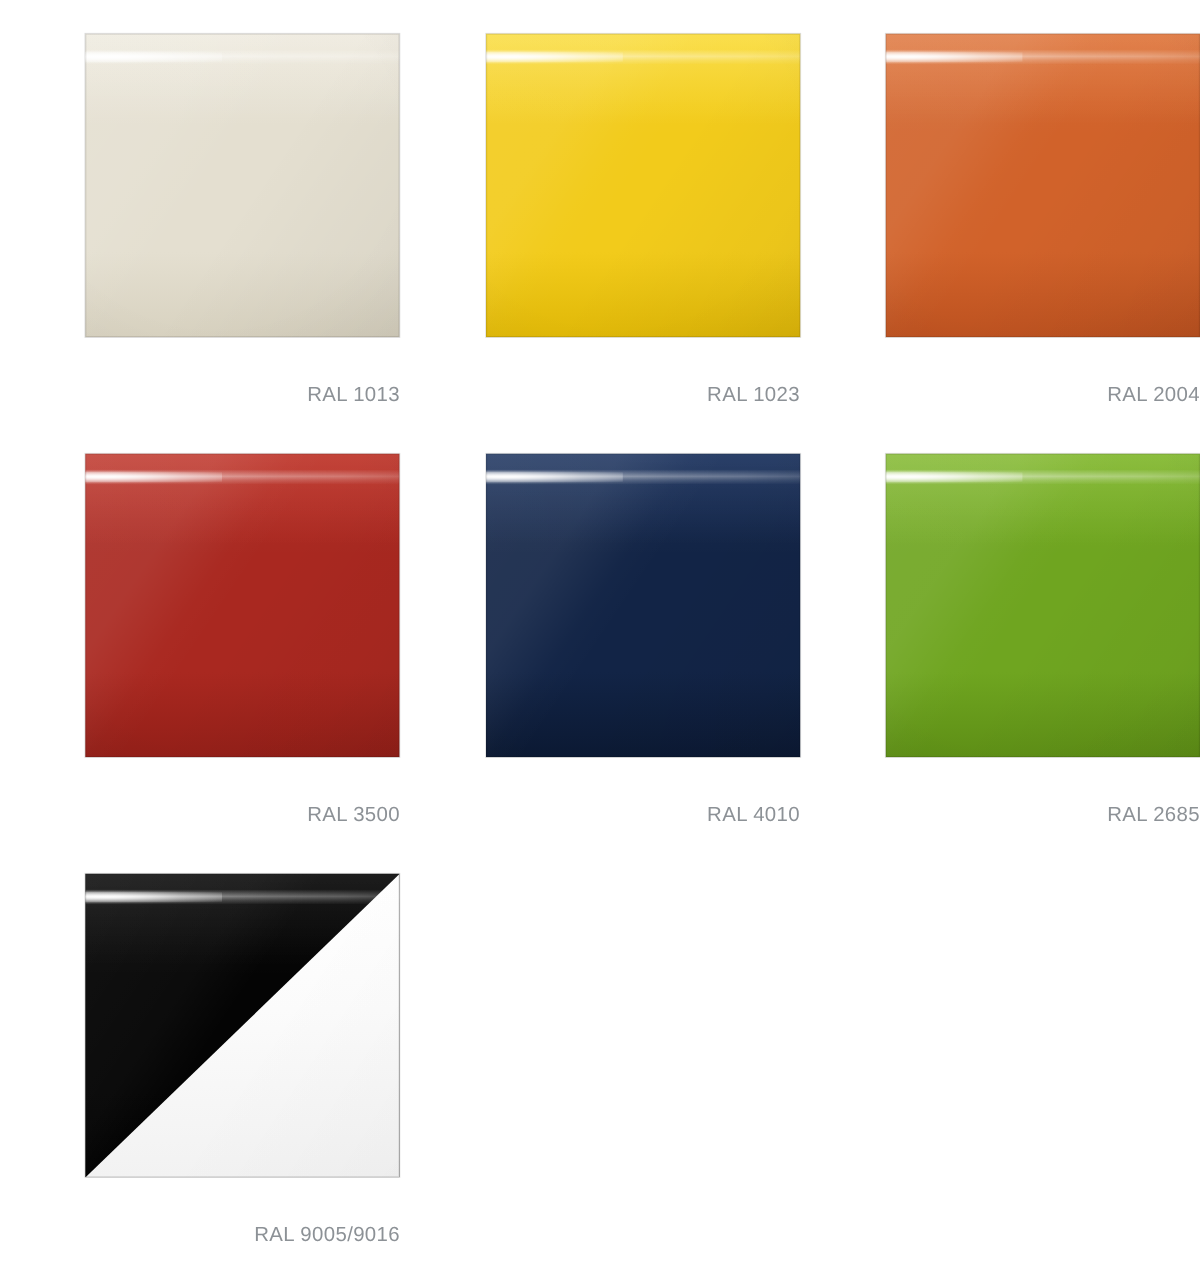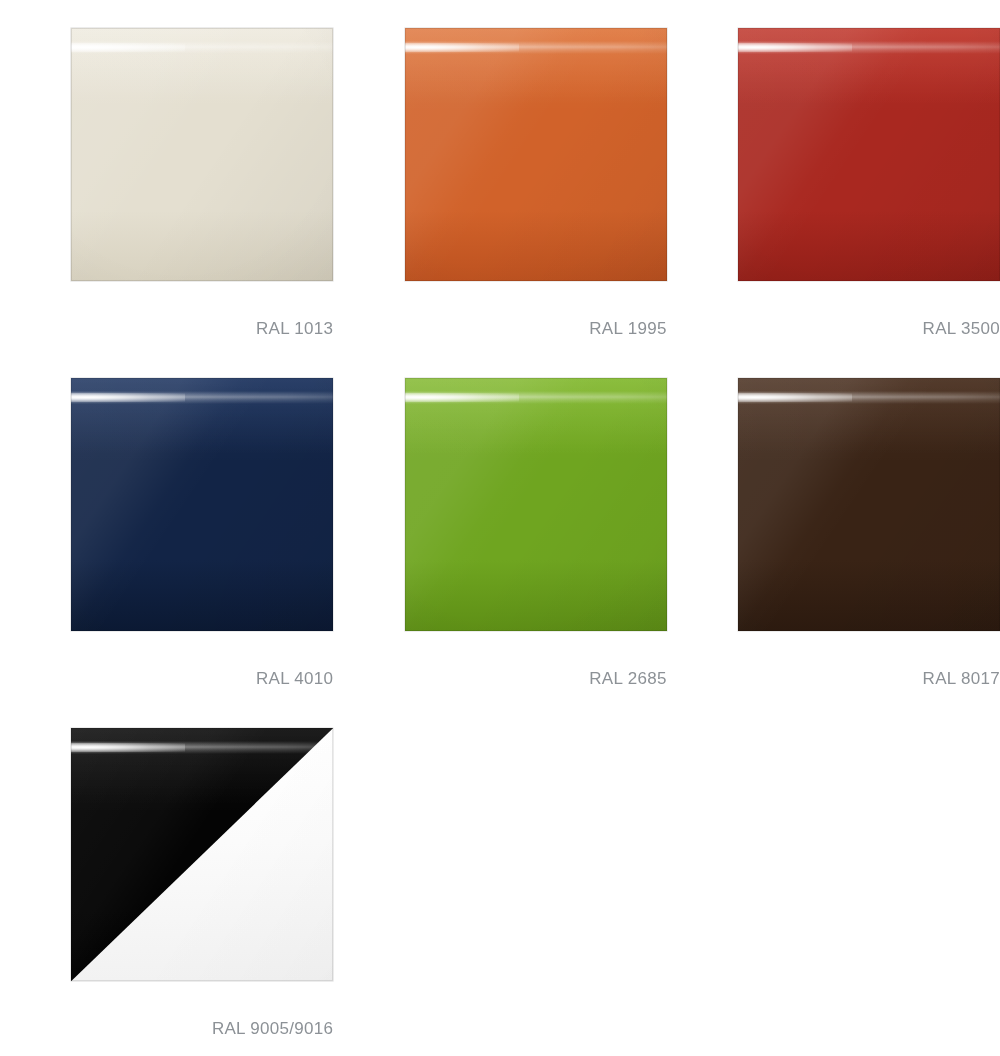--- a/index.html
+++ b/index.html
@@ -192,29 +192,41 @@
         <div class="tile-topshade"></div>
         <div class="tile-highlight"></div>
         <div class="tile-hotspot"></div>
         <div class="tile-vignette"></div>
         <div class="tile-frame"></div>
       </div>
       <div class="swatch-label">RAL 1013</div>
     </div>
     <div class="swatch-cell">
       <div class="swatch-tile">
+        <div class="tile-base" style="background: linear-gradient(rgb(250, 221, 66) 0%, rgb(242, 203, 27) 30%, rgb(242, 203, 27) 72%, rgb(224, 184, 8) 100%);"></div>
+        <div class="tile-sheen"></div>
+        <div class="tile-topshade"></div>
+        <div class="tile-highlight"></div>
+        <div class="tile-hotspot"></div>
+        <div class="tile-vignette"></div>
+        <div class="tile-frame"></div>
+      </div>
+      <div class="swatch-label">RAL 1023</div>
+    </div>
+    <div class="swatch-cell">
+      <div class="swatch-tile">
         <div class="tile-base" style="background: linear-gradient(rgb(224, 122, 66) 0%, rgb(209, 98, 42) 30%, rgb(209, 98, 42) 72%, rgb(189, 82, 32) 100%);"></div>
         <div class="tile-sheen"></div>
         <div class="tile-topshade"></div>
         <div class="tile-highlight"></div>
         <div class="tile-hotspot"></div>
         <div class="tile-vignette"></div>
         <div class="tile-frame"></div>
       </div>
-      <div class="swatch-label">RAL 1995</div>
+      <div class="swatch-label">RAL 2004</div>
     </div>
     <div class="swatch-cell">
       <div class="swatch-tile">
         <div class="tile-base" style="background: linear-gradient(rgb(192, 57, 46) 0%, rgb(169, 40, 32) 30%, rgb(169, 40, 32) 72%, rgb(147, 31, 24) 100%);"></div>
         <div class="tile-sheen"></div>
         <div class="tile-topshade"></div>
         <div class="tile-highlight"></div>
         <div class="tile-hotspot"></div>
         <div class="tile-vignette"></div>
         <div class="tile-frame"></div>
@@ -237,32 +249,20 @@
       <div class="swatch-tile">
         <div class="tile-base" style="background: linear-gradient(rgb(133, 186, 51) 0%, rgb(111, 165, 32) 30%, rgb(111, 165, 32) 72%, rgb(94, 143, 22) 100%);"></div>
         <div class="tile-sheen"></div>
         <div class="tile-topshade"></div>
         <div class="tile-highlight"></div>
         <div class="tile-hotspot"></div>
         <div class="tile-vignette"></div>
         <div class="tile-frame"></div>
       </div>
       <div class="swatch-label">RAL 2685</div>
-    </div>
-    <div class="swatch-cell">
-      <div class="swatch-tile">
-        <div class="tile-base" style="background: linear-gradient(rgb(74, 48, 32) 0%, rgb(57, 35, 21) 30%, rgb(57, 35, 21) 72%, rgb(44, 26, 15) 100%);"></div>
-        <div class="tile-sheen"></div>
-        <div class="tile-topshade"></div>
-        <div class="tile-highlight"></div>
-        <div class="tile-hotspot"></div>
-        <div class="tile-vignette"></div>
-        <div class="tile-frame"></div>
-      </div>
-      <div class="swatch-label">RAL 8017</div>
     </div>
     <div class="swatch-cell">
       <div class="swatch-tile is-split">
         <div class="tile-base" style="background: linear-gradient(rgb(16, 16, 16) 0%, rgb(4, 4, 4) 30%, rgb(4, 4, 4) 72%, rgb(0, 0, 0) 100%);"></div>
         <div class="tile-split" style="background: linear-gradient(rgb(255, 255, 255) 0%, rgb(251, 251, 251) 45%, rgb(242, 242, 242) 100%); clip-path: polygon(100% 0px, 100% 100%, 0px 100%);"></div>
         <div class="tile-sheen"></div>
         <div class="tile-topshade"></div>
         <div class="tile-highlight"></div>
         <div class="tile-hotspot"></div>
         <div class="tile-vignette"></div>

